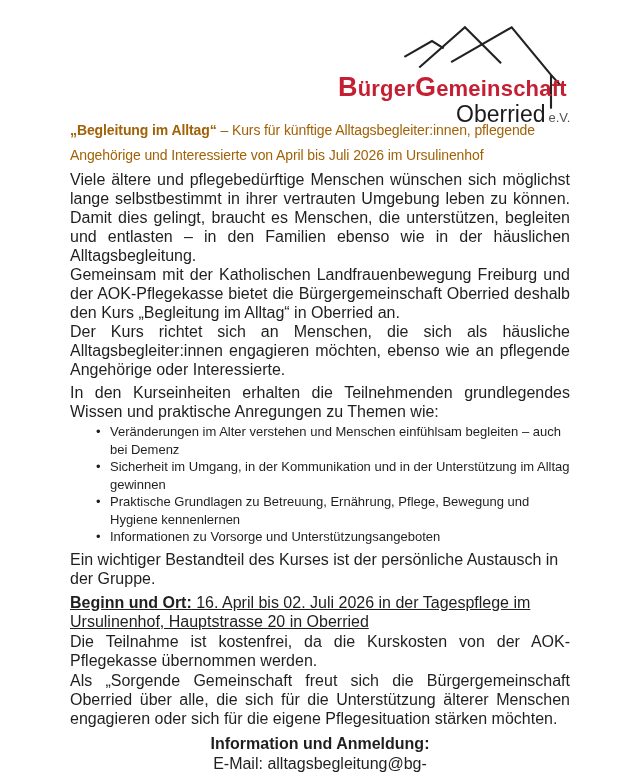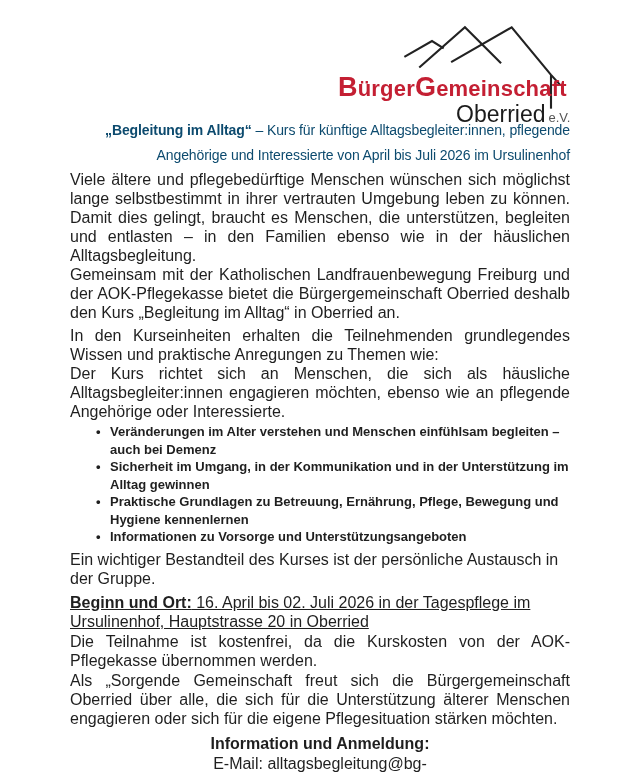--- a/index.html
+++ b/index.html
@@ -20,29 +20,29 @@
   .brand{position:absolute;top:50px;left:0;white-space:nowrap;
          font-weight:700;font-size:22px;color:#c41f33;letter-spacing:0.2px;text-align:center;}
   .brand .cap{font-size:27px;}
   .place{position:absolute;top:79px;left:118px;font-size:23px;color:#1b1b1b;white-space:nowrap;}
   .suffix{font-size:13px;color:#555555;margin-left:3px;}
   
   .header-spacer{height:118px;}
   .title{
     margin:0 0 3px 0;
     font-size:14px;line-height:24.5px;font-weight:400;
-    color:#0c4a6e;letter-spacing:-0.1px;text-align:right;
+    color:#a16207;letter-spacing:-0.1px;
   }
   .title .em{font-weight:700;}
   p{margin:0;font-size:16px;line-height:19px;}
   .just{text-align:justify;}
   .mt4{margin-top:4px;} .mt5{margin-top:5px;text-decoration:underline;}
   .mt1{margin-top:1px;}
   .label{font-weight:700;}
-  ul.topics{margin:2px 0 0 0;padding:0 0 0 40px;list-style:none;font-weight:bold;}
+  ul.topics{margin:2px 0 0 0;padding:0 0 0 40px;list-style:none;}
   ul.topics li{position:relative;font-size:13px;line-height:17.5px;}
   ul.topics li::before{content:"\2022";position:absolute;left:-14px;top:0;}
   .contact{margin-top:6px;}
   .contact p{line-height:20px;text-align:center;}
   .contact .heading{font-weight:700;}
   .websep{margin-left:16px;}
 </style>
 </head>
 <body>
 
@@ -58,23 +58,23 @@
     <div class="brand"><span class="cap">B</span><span>ürger</span><span class="cap">G</span><span>emeinschaft</span></div>
     <div class="place"><span>Oberried</span><span class="suffix">e.V.</span></div>
   </div>
 
   <div class="header-spacer"></div>
 
   <h1 class="title"><span class="em">„Begleitung im Alltag“</span><span> – Kurs für künftige Alltagsbegleiter:innen, pflegende Angehörige und Interessierte von April bis Juli 2026 im Ursulinenhof</span></h1>
 
   <p class="just">Viele ältere und pflegebedürftige Menschen wünschen sich möglichst lange selbstbestimmt in ihrer vertrauten Umgebung leben zu können. Damit dies gelingt, braucht es Menschen, die unterstützen, begleiten und entlasten – in den Familien ebenso wie in der häuslichen Alltagsbegleitung.</p>
   <p class="just">Gemeinsam mit der Katholischen Landfrauenbewegung Freiburg und der AOK-Pflegekasse bietet die Bürgergemeinschaft Oberried deshalb den Kurs „Begleitung im Alltag“ in Oberried an.</p>
+  <p class="just">Der Kurs richtet sich an Menschen, die sich als häusliche Alltagsbegleiter:innen engagieren möchten, ebenso wie an pflegende Angehörige oder Interessierte.</p>
+
   <p class="just mt4">In den Kurseinheiten erhalten die Teilnehmenden grundlegendes Wissen und praktische Anregungen zu Themen wie:</p>
-
-  <p class="just">Der Kurs richtet sich an Menschen, die sich als häusliche Alltagsbegleiter:innen engagieren möchten, ebenso wie an pflegende Angehörige oder Interessierte.</p>
 
   <ul class="topics">
     <li>Veränderungen im Alter verstehen und Menschen einfühlsam begleiten – auch bei Demenz</li>
     <li>Sicherheit im Umgang, in der Kommunikation und in der Unterstützung im Alltag gewinnen</li>
     <li>Praktische Grundlagen zu Betreuung, Ernährung, Pflege, Bewegung und Hygiene kennenlernen</li>
     <li>Informationen zu Vorsorge und Unterstützungsangeboten</li>
   </ul>
 
   <p class="mt4">Ein wichtiger Bestandteil des Kurses ist der persönliche Austausch in der Gruppe.</p>
 

